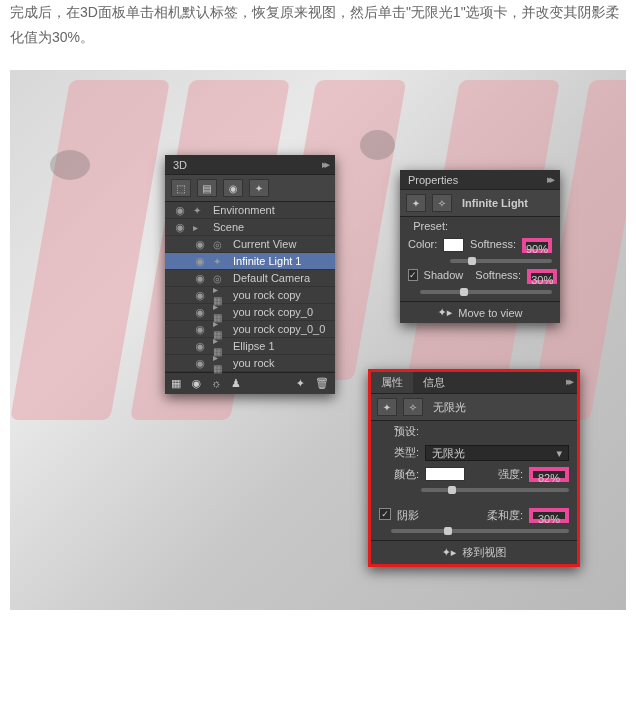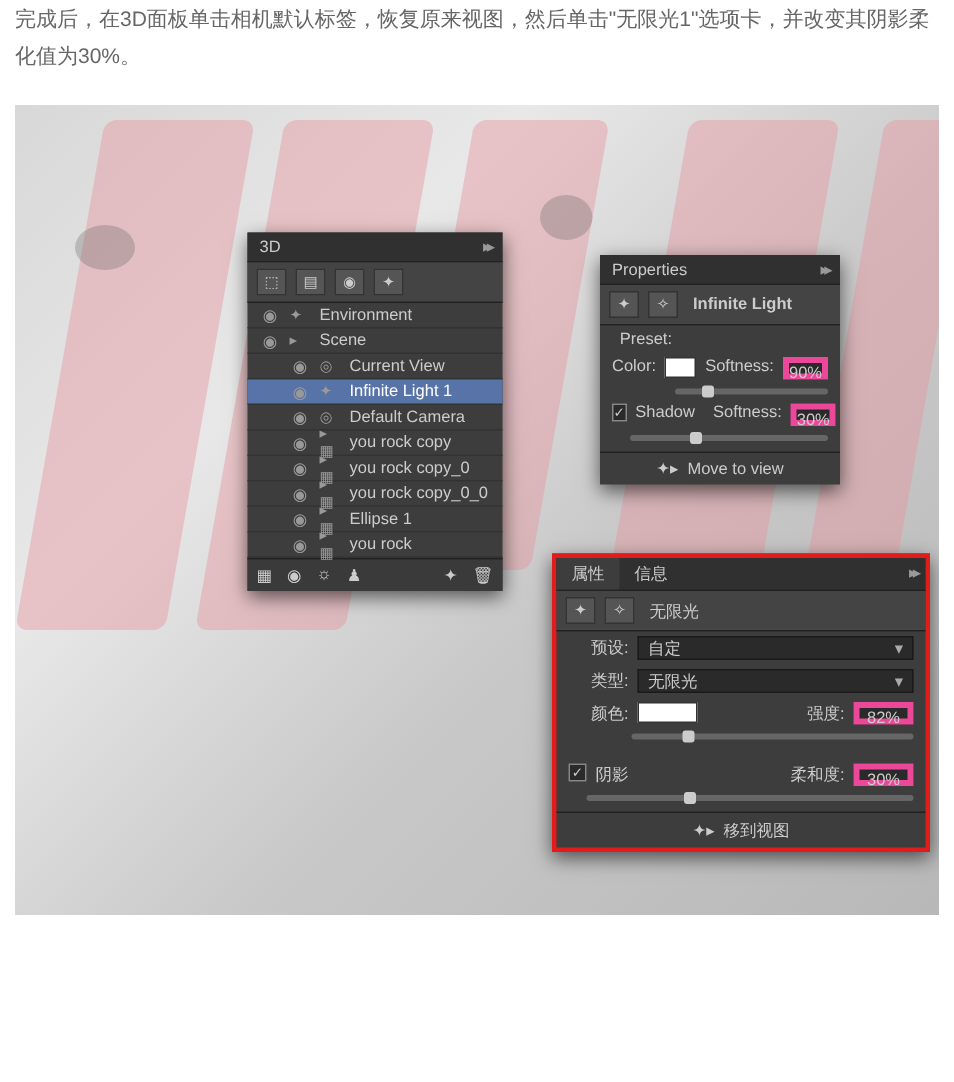--- a/index.html
+++ b/index.html
@@ -295,38 +295,34 @@
       <div class="slider-rail">
         <div class="slider-thumb" style="left:30%;"></div>
       </div>
     </div>
     <div class="move-to-view">
       <span>✦▸</span>
       <span>Move to view</span>
     </div>
   </div>
 
-  <div class="panel red-box" style="left:358px; top:299px; width:252px;">
+  <div class="panel red-box" style="left:358px; top:299px; width:212px;">
     <div class="tab-row">
       <div class="tab active">属性</div>
       <div class="tab">信息</div>
       <span style="flex:1"></span>
       <span class="close-x dbl-arrow" style="padding:3px 6px;">▸▸</span>
     </div>
     <div class="toolbar">
       <span class="icon-box">✦</span>
       <span class="icon-box">✧</span>
       <span style="margin-left:4px;">无限光</span>
     </div>
     <div class="prop-row">
       <span class="prop-label">预设:</span>
-      <div class="select-box">
-        <span>自定</span>
-        <span class="triangle-down"></span>
-      </div>
     </div>
     <div class="prop-row">
       <span class="prop-label">类型:</span>
       <div class="select-box">
         <span>无限光</span>
         <span class="triangle-down"></span>
       </div>
     </div>
     <div class="prop-row">
       <span class="prop-label">颜色:</span>

